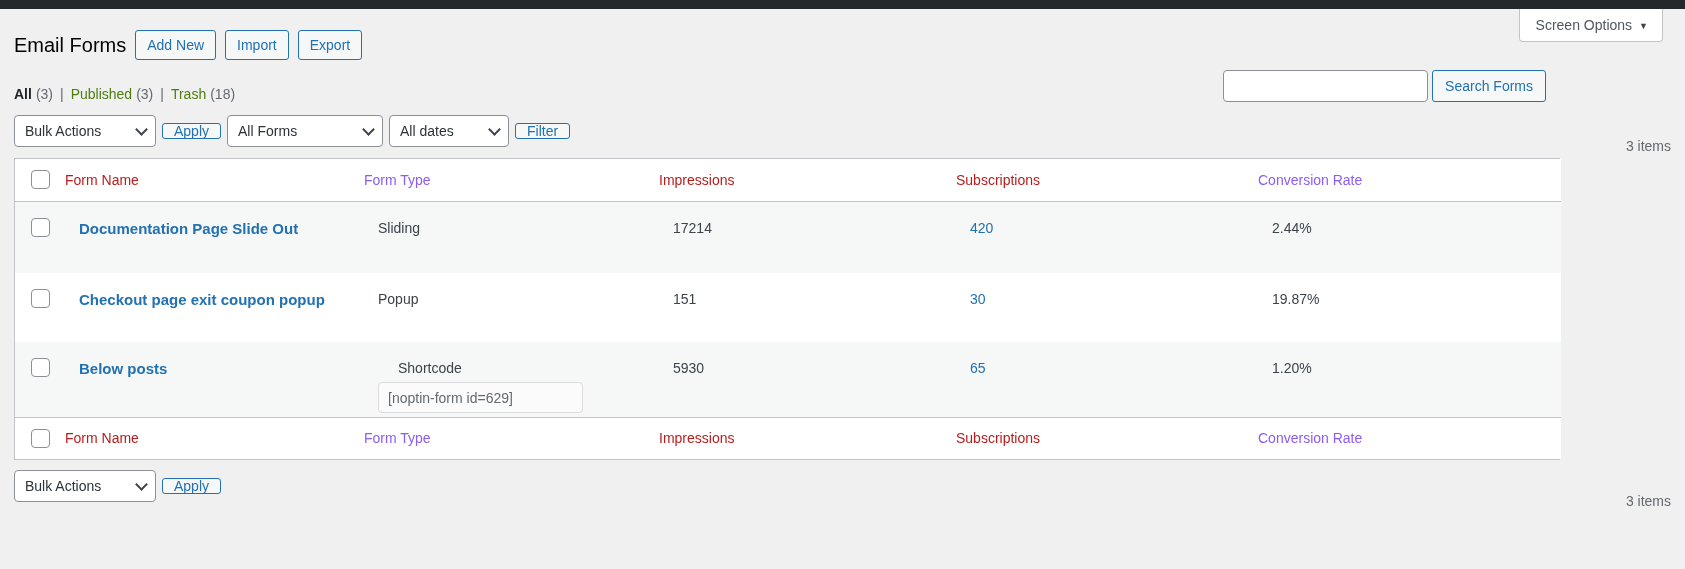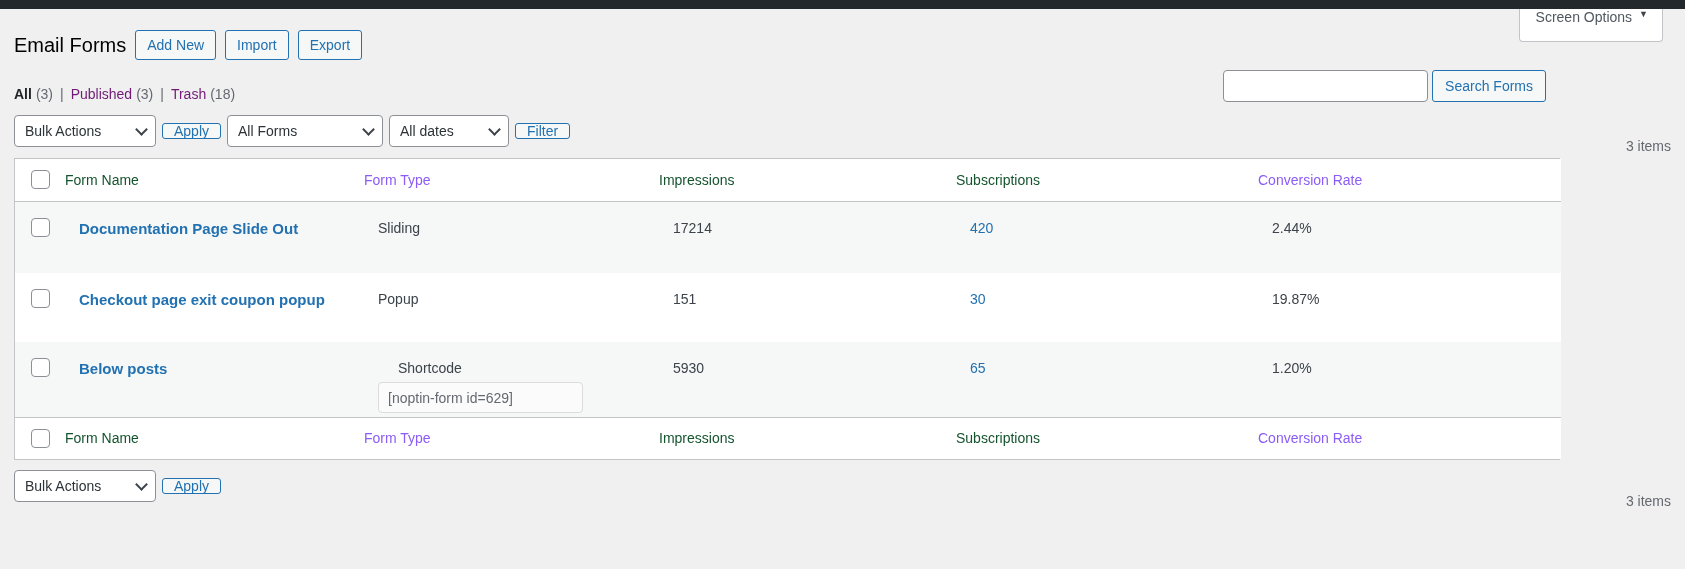--- a/index.html
+++ b/index.html
@@ -29,21 +29,21 @@
 
   
   .screen-meta-links {
     position: absolute;
     top: 9px;
     right: 22px;
     height: 33px;
   }
   .screen-options-tab {
     display: flex;
-    align-items: flex-start;
+    align-items: center;
     gap: 7px;
     height: 33px;
     padding: 0 14px 0 16px;
     background: #fff;
     border: 1px solid #c3c4c7;
     border-top: none;
     border-radius: 0 0 4px 4px;
     font-size: 14px;
     color: #50575e;
     cursor: pointer;
@@ -93,21 +93,21 @@
     position: absolute;
     top: 86px;
     left: 14px;
     display: flex;
     align-items: baseline;
     font-size: 14px;
     color: #2271b1;
     white-space: nowrap;
   }
   .subsubsub .sub-item { display: inline-flex; align-items: baseline; gap: 4px; }
-  .subsubsub .sub-link { color: #701a75; cursor: pointer; text-decoration: none; }
+  .subsubsub .sub-link { color: #4d7c0f; cursor: pointer; text-decoration: none; }
   .subsubsub .sub-link.current { color: #1d2327; font-weight: 600; }
   .subsubsub .count { color: #646970; }
   .subsubsub .sep { color: #646970; margin: 0 7px; }
 
   
   .search-box {
     position: absolute;
     top: 70px;
     right: 139px;
     display: flex;
@@ -247,21 +247,21 @@
     vertical-align: middle;
     font-weight: 400;
     font-size: 14px;
     color: #1d2327;
     background: #fff;
   }
   .wp-list-table thead tr { border-bottom: 1px solid #c3c4c7; }
   .wp-list-table tfoot tr { border-top: 1px solid #c3c4c7; }
 
   .th-pad { padding-left: 14px; }
-  .th-link { color: #14532d; cursor: pointer; text-decoration: none; }
+  .th-link { color: #b91c1c; cursor: pointer; text-decoration: none; }
   .th-static { color: #8b5cf6; }
 
   .wp-list-table tbody td {
     padding: 0;
     vertical-align: top;
     font-size: 14px;
     border: none;
   }
   .wp-list-table tbody tr.alt { background: #f6f7f7; }
   .wp-list-table tbody tr.plain { background: #fff; }

